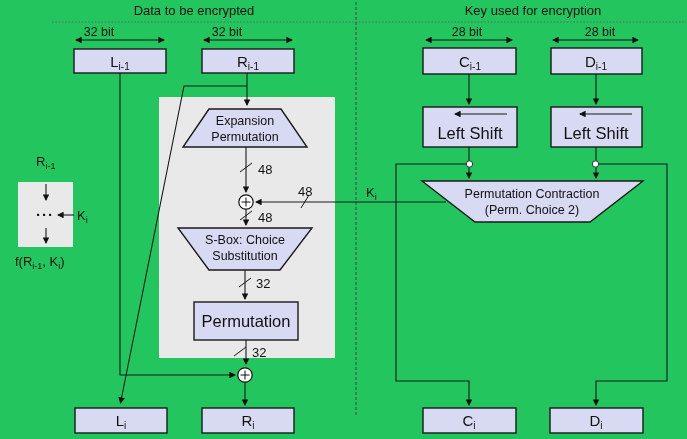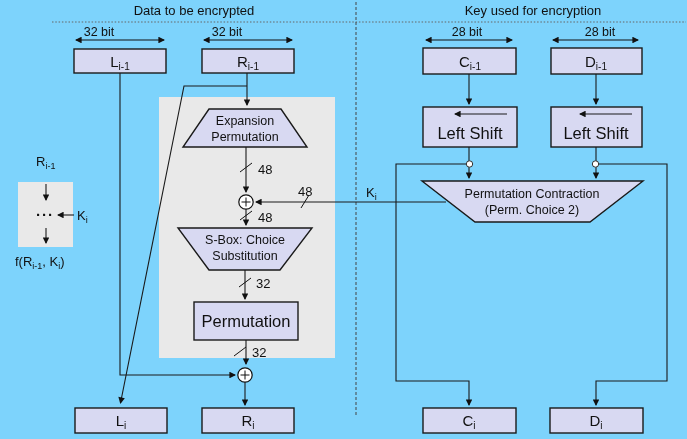--- a/index.html
+++ b/index.html
@@ -1,16 +1,16 @@
 <!DOCTYPE html>
 <html><head>
 <meta charset="utf-8">
 <style>
   html,body{margin:0;padding:0;background:#ffffff;}
-  .stage{position:relative;width:687px;height:439px;background:#7dd3fc;overflow:hidden;
+  .stage{position:relative;width:687px;height:439px;background:#22c55e;overflow:hidden;
          font-family:"Liberation Sans", sans-serif;}
   svg{display:block;}
   text{fill:#111;font-family:"Liberation Sans", sans-serif;}
   .hdr{font-size:13px;}
   .buswidth{font-size:12.5px;}
   .reg{font-size:15px;}
   .regsub{font-size:10px;}
   .blk{font-size:12.5px;}
   .blkbig{font-size:16.5px;}
   .buslab{font-size:13px;}

